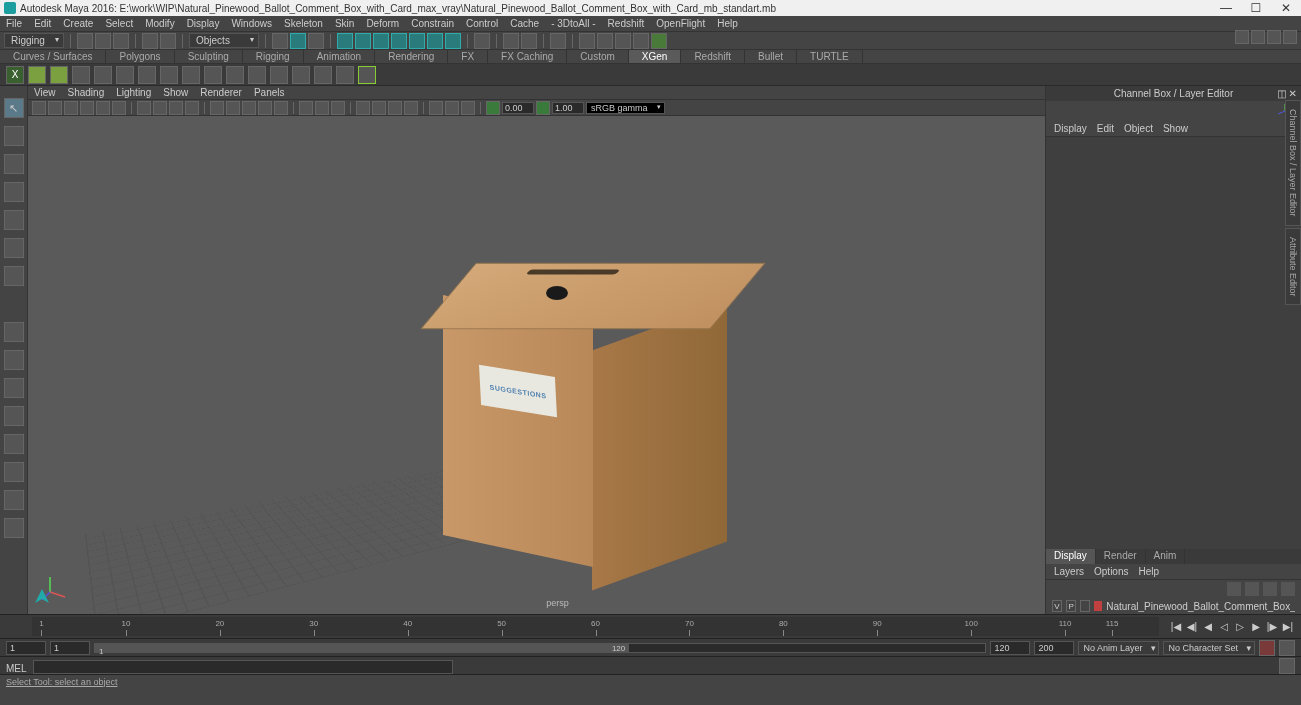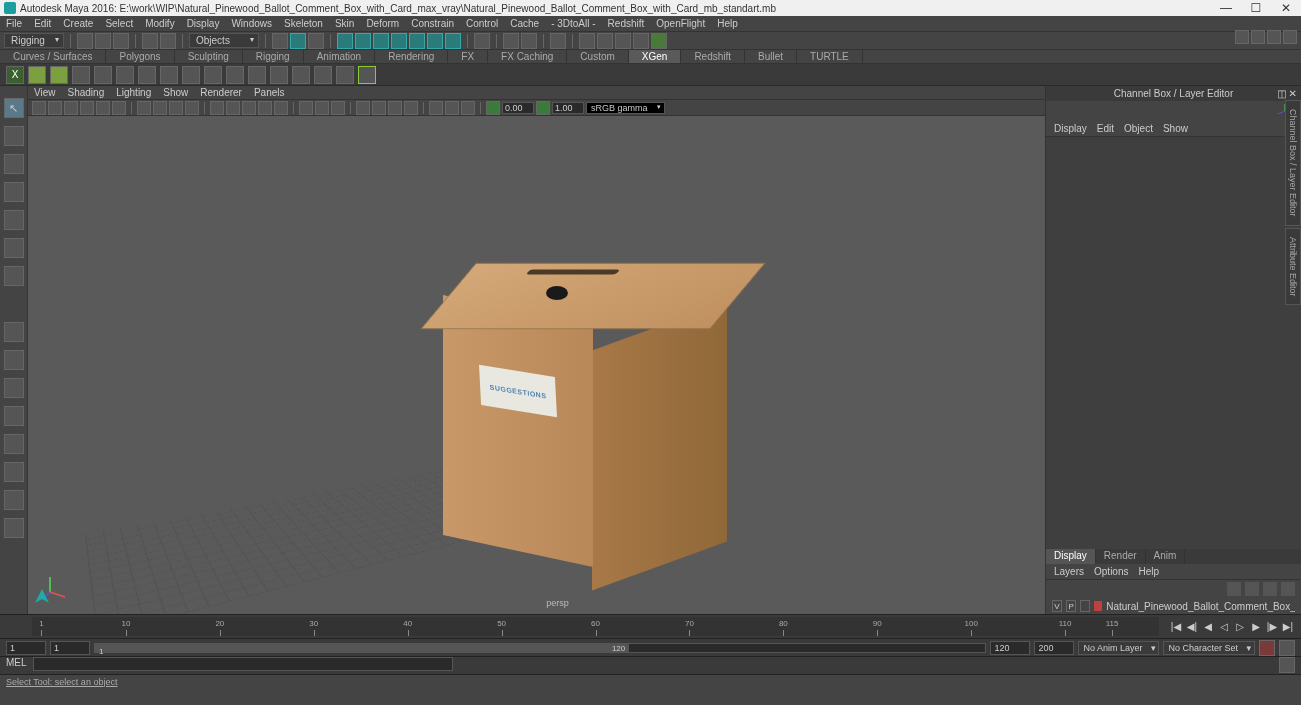--- a/index.html
+++ b/index.html
@@ -97,21 +97,21 @@
 .playback-controls { display: flex; align-items: center; gap: 2px; padding: 0 6px; }
 .pb-btn { width: 14px; height: 14px; display: flex; align-items: center; justify-content: center; color: #ccc; font-size: 10px; }
 
 .range-row { background: #3a3a3a; height: 18px; display: flex; align-items: center; border-top: 1px solid #222; gap: 4px; padding: 0 6px; }
 .range-input { background: #2a2a2a; border: 1px solid #555; width: 40px; padding: 1px 3px; font-size: 9px; color: #ccc; }
 .range-slider { flex: 1; height: 10px; background: #2a2a2a; border: 1px solid #555; position: relative; }
 .range-handle { position: absolute; left: 0; width: 60%; height: 100%; background: #555; }
 .range-dd { background: #3a3a3a; border: 1px solid #555; padding: 1px 16px 1px 4px; font-size: 9px; color: #ccc; position: relative; min-width: 80px; }
 .range-dd::after { content: '▾'; position: absolute; right: 3px; }
 
-.cmd-row { background: #3a3a3a; height: 18px; display: flex; align-items: flex-start; border-top: 1px solid #222; padding: 0 6px; gap: 6px; }
+.cmd-row { background: #3a3a3a; height: 18px; display: flex; align-items: flex-end; border-top: 1px solid #222; padding: 0 6px; gap: 6px; }
 .cmd-label { font-size: 10px; color: #ccc; }
 .cmd-input { flex: 1; max-width: 420px; background: #2a2a2a; border: 1px solid #555; height: 14px; }
 
 .help-row { background: #444; height: 14px; display: flex; align-items: center; padding: 0 6px; border-top: 1px solid #222; }
 .help-text { font-size: 9px; color: #aaa; text-decoration: underline; }
 
 .right-modeling-icons { position: absolute; right: 4px; top: 30px; display: flex; gap: 2px; }
 .rmi { width: 14px; height: 14px; background: #555; border: 1px solid #666; }
 </style>
 </head>

